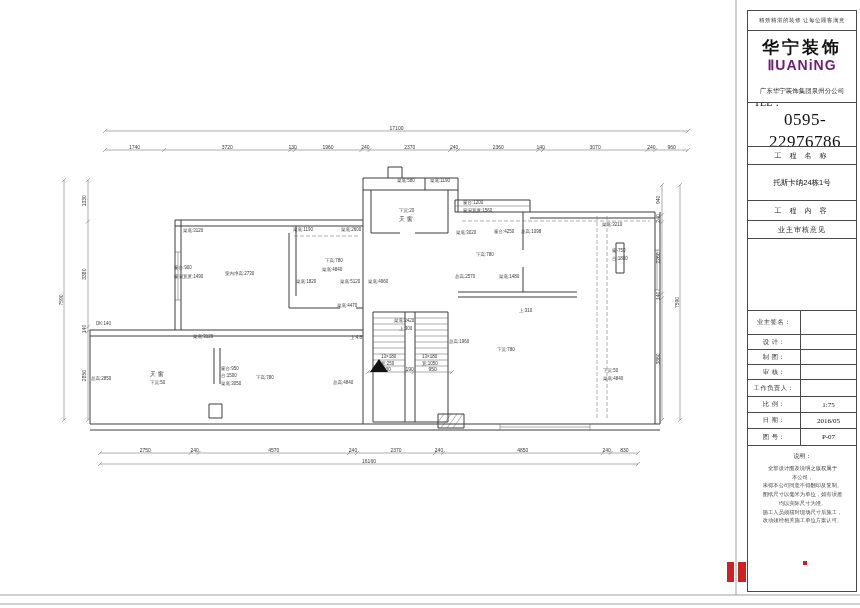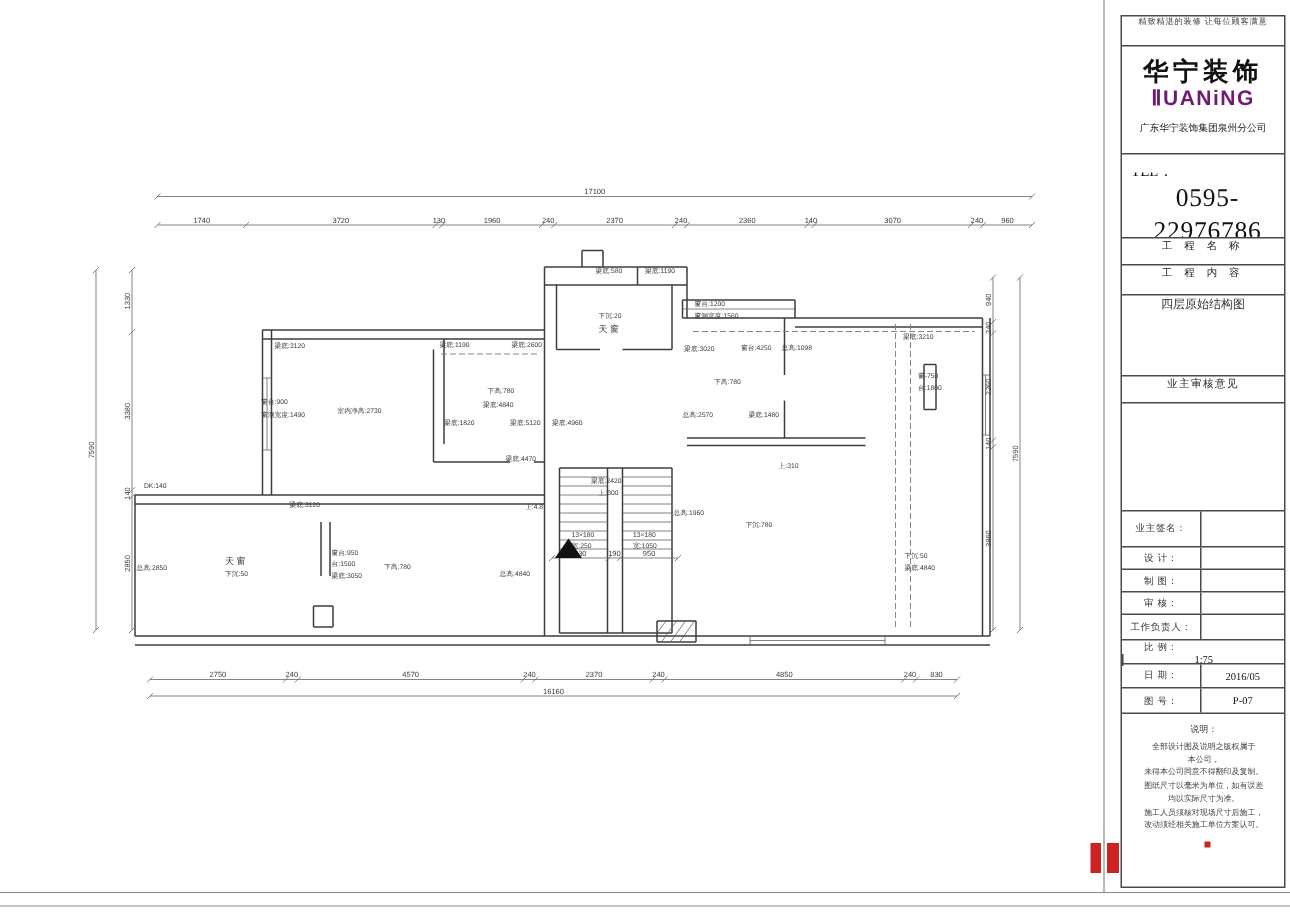--- a/index.html
+++ b/index.html
@@ -8,30 +8,30 @@
   #plan-svg{position:absolute;left:0;top:0;}
   #plan-svg line.w{stroke:#3c3c3c;stroke-width:1;}
   #plan-svg line.t{stroke:#5a5a5a;stroke-width:.5;}
   #plan-svg line.d{stroke:#7a7a7a;stroke-width:.6;stroke-dasharray:4 2;}
   #plan-svg line.dim{stroke:#6a6a6a;stroke-width:.55;}
   #plan-svg line.f{stroke:#8a8a8a;stroke-width:.8;}
   #plan-svg text{fill:#3a3a3a;font-family:"Liberation Sans",sans-serif;}
   
   .tb{position:absolute;left:747px;top:10px;width:110px;height:582px;
       border:1px solid #4a4a4a;box-sizing:border-box;display:flex;flex-direction:column;}
-  .tb .sec{box-sizing:border-box;flex:0 0 auto;display:flex;justify-content:center;
+  .tb .sec{box-sizing:border-box;flex:0 0 auto;display:flex;align-items:center;justify-content:center;
       text-align:center;overflow:hidden;}
   .bb{border-bottom:1px solid #4a4a4a;}
   .slogan{height:20px;font-size:5.5px;letter-spacing:.5px;color:#444;}
   .logo{height:50px;flex-direction:column;}
   .logo-cn{font-size:17px;font-weight:bold;letter-spacing:3px;color:#111;line-height:1.1;}
   .logo-en{font-size:14px;font-weight:bold;letter-spacing:1px;color:#701a75;line-height:1.1;}
   .company{height:22px;font-size:6.5px;color:#222;}
   .tel{height:44px;flex-direction:column;align-items:flex-start !important;justify-content:center;
-       padding-left:6px;font-family:"Liberation Serif",serif;color:#111;margin-top:12px;}
+       padding-left:6px;font-family:"Liberation Serif",serif;color:#111;}
   .tel-label{font-size:10px;line-height:1.3;}
   .tel-number{font-size:17px;letter-spacing:.5px;line-height:1.3;}
   .hdr{height:18px;font-size:7px;letter-spacing:3px;color:#222;}
   .val1{height:36px;font-size:7.5px;color:#111;}
   .hdr2{height:20px;}
   .val2{height:54px;font-size:8px;}
   .hdr3{height:18px;letter-spacing:1px;}
   .blank{height:72px;}
   .rows{flex:0 0 auto;display:flex;flex-direction:column;}
   .row{display:flex;border-bottom:1px solid #4a4a4a;box-sizing:border-box;}
@@ -297,22 +297,22 @@
     <div class="sec logo">
       <div class="logo-cn">华宁装饰</div>
       <div class="logo-en">ⅡUANiNG</div>
     </div>
     <div class="sec company bb">广东华宁装饰集团泉州分公司</div>
     <div class="sec tel bb">
       <div class="tel-label">TEL：</div>
       <div class="tel-number">0595-22976786</div>
     </div>
     <div class="sec hdr bb">工 程 名 称</div>
+    <div class="sec val1 bb">托斯卡纳24栋1号</div>
     <div class="sec hdr hdr2 bb">工 程 内 容</div>
-    <div class="sec val2 bb">四层原始结构图</div>
     <div class="sec hdr hdr3 bb">业主审核意见</div>
     <div class="sec blank bb"></div>
     <div class="rows" id="sig-rows">
         <div class="row" style="height: 24px;">
           <div class="lab">业主签名：</div>
           <div class="val"></div>
         </div>
         <div class="row" style="height: 15px;">
           <div class="lab">设  计：</div>
           <div class="val"></div>
@@ -322,21 +322,21 @@
           <div class="val"></div>
         </div>
         <div class="row" style="height: 15px;">
           <div class="lab">审  核：</div>
           <div class="val"></div>
         </div>
         <div class="row" style="height: 17px;">
           <div class="lab">工作负责人：</div>
           <div class="val"></div>
         </div>
-        <div class="row" style="height: 16px; flex-direction: column;">
+        <div class="row" style="height: 16px;">
           <div class="lab">比  例：</div>
           <div class="val">1:75</div>
         </div>
         <div class="row" style="height: 16px; justify-content: center;">
           <div class="lab">日  期：</div>
           <div class="val">2016/05</div>
         </div>
         <div class="row" style="height: 17px;">
           <div class="lab">图  号：</div>
           <div class="val">P-07</div>

